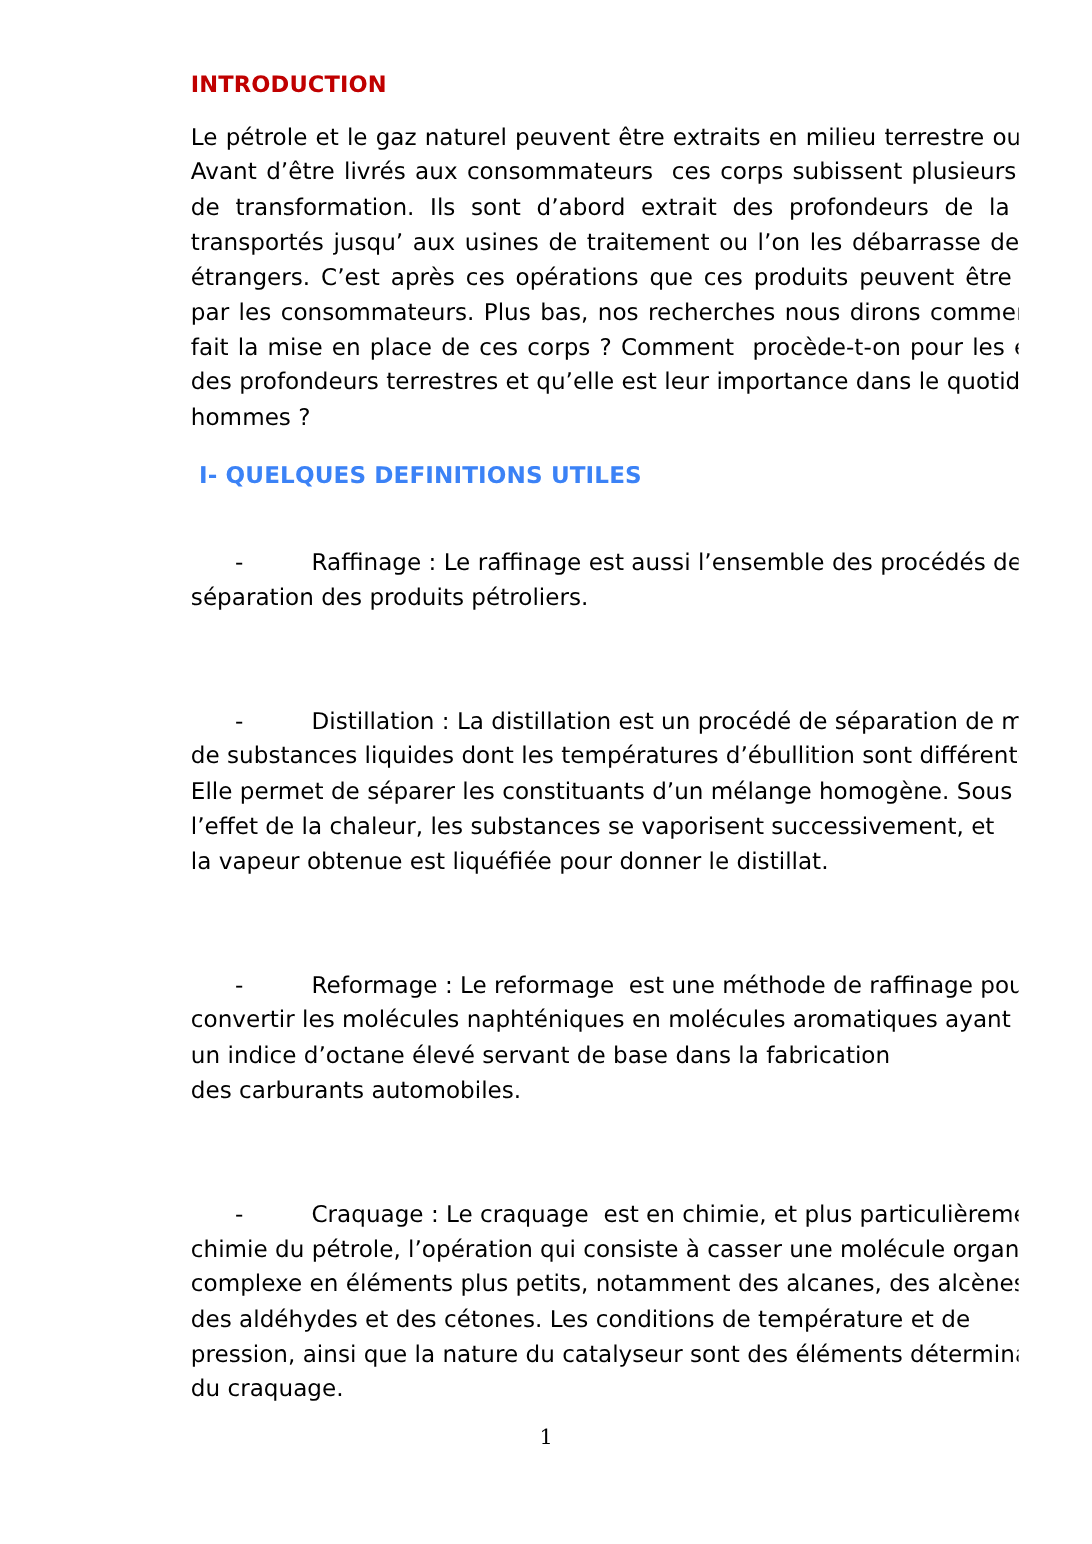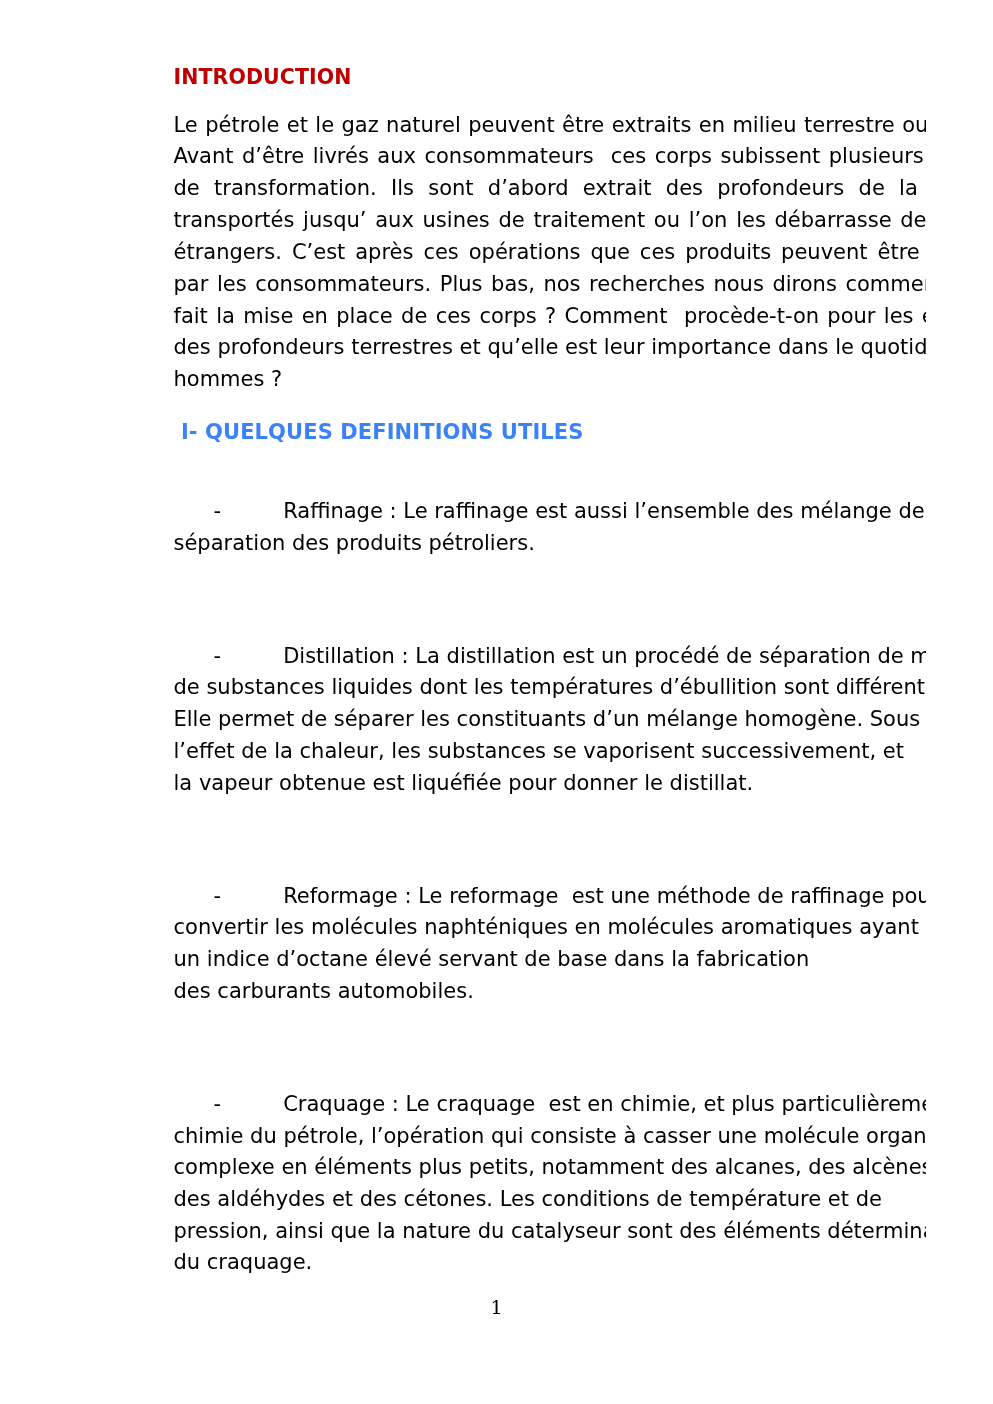--- a/index.html
+++ b/index.html
@@ -95,21 +95,21 @@
 <div class="page">
   <div class="content">
 
     <h1 class="heading heading-intro">INTRODUCTION</h1>
 
     <p class="para para-intro">Le pétrole et le gaz naturel peuvent être extraits en milieu terrestre ou marin. Avant d’être livrés aux consommateurs  ces corps subissent plusieurs étapes de transformation. Ils sont d’abord extrait des profondeurs de la  terre, transportés jusqu’ aux usines de traitement ou l’on les débarrasse des corps étrangers. C’est après ces opérations que ces produits peuvent être utilisés par les consommateurs. Plus bas, nos recherches nous dirons comment s’est fait la mise en place de ces corps ? Comment  procède-t-on pour les extraire des profondeurs terrestres et qu’elle est leur importance dans le quotidien des hommes ?</p>
 
     <h2 class="heading heading-section"> I- QUELQUES DEFINITIONS UTILES</h2>
 
     <p class="para para-def">
-      <span>-</span><span class="tab-gap"></span><span>Raffinage : Le raffinage est aussi l’ensemble des mélange de
+      <span>-</span><span class="tab-gap"></span><span>Raffinage : Le raffinage est aussi l’ensemble des procédés de
 séparation des produits pétroliers.</span>
     </p>
 
     <p class="para para-def">
       <span>-</span><span class="tab-gap"></span><span>Distillation : La distillation est un procédé de séparation de mélange
 de substances liquides dont les températures d’ébullition sont différentes.
 Elle permet de séparer les constituants d’un mélange homogène. Sous
 l’effet de la chaleur, les substances se vaporisent successivement, et
 la vapeur obtenue est liquéfiée pour donner le distillat.</span>
     </p>

